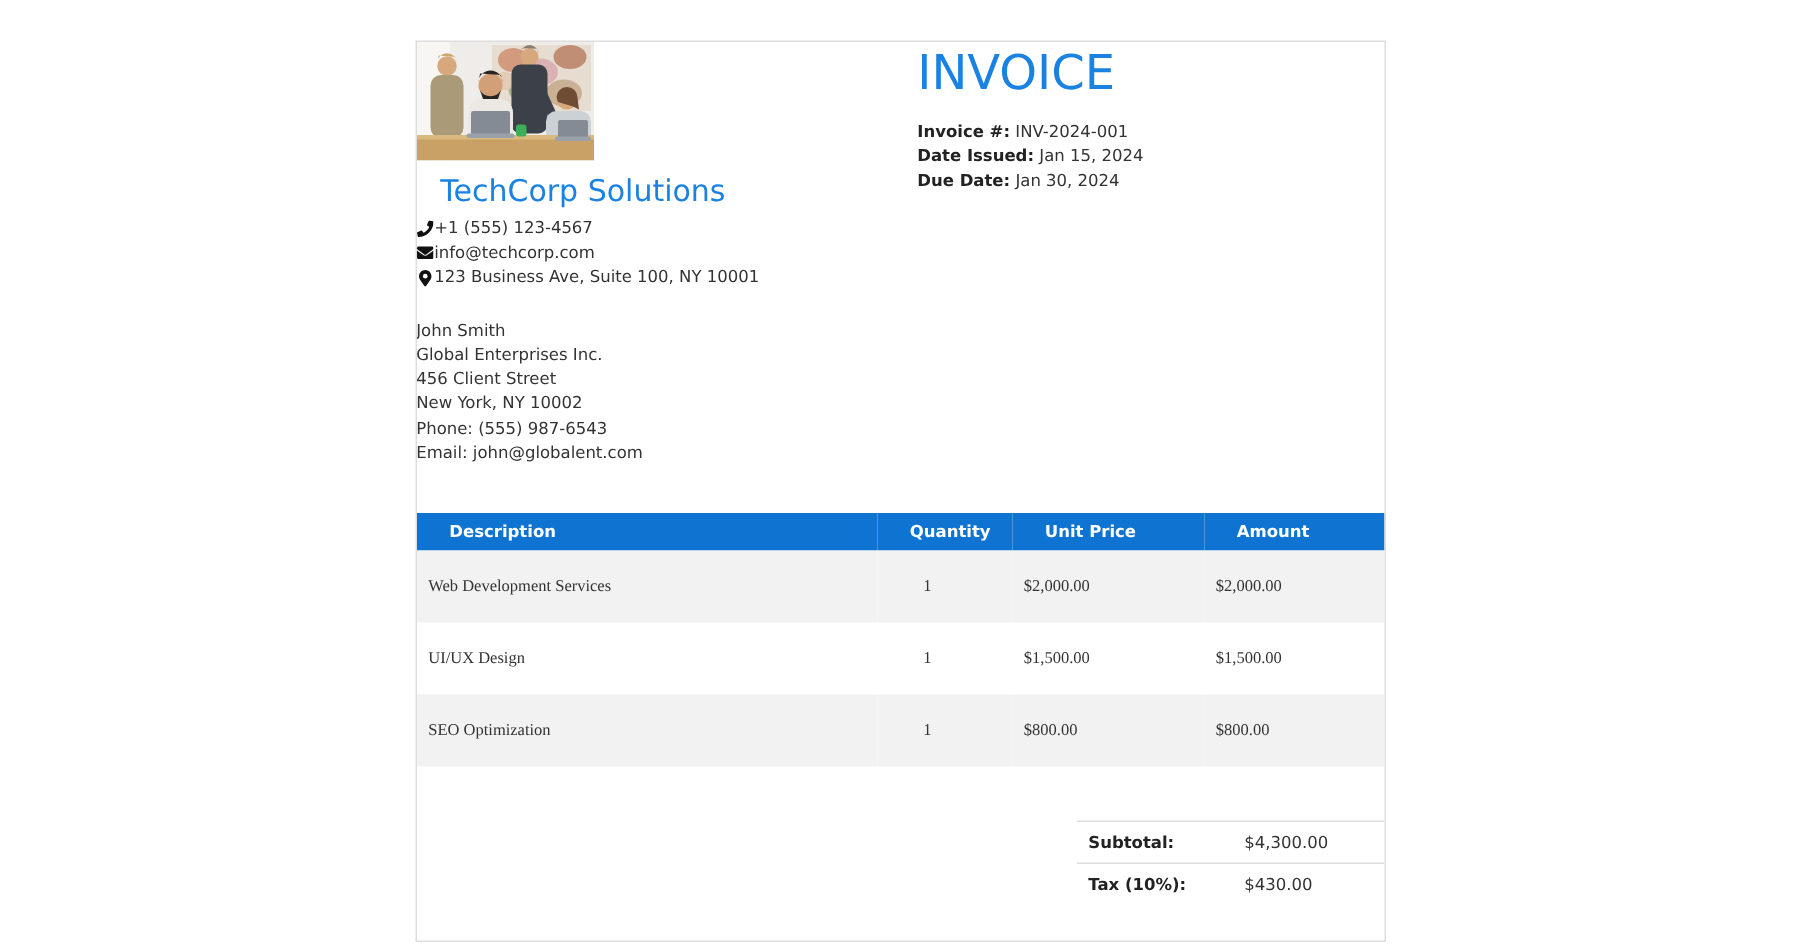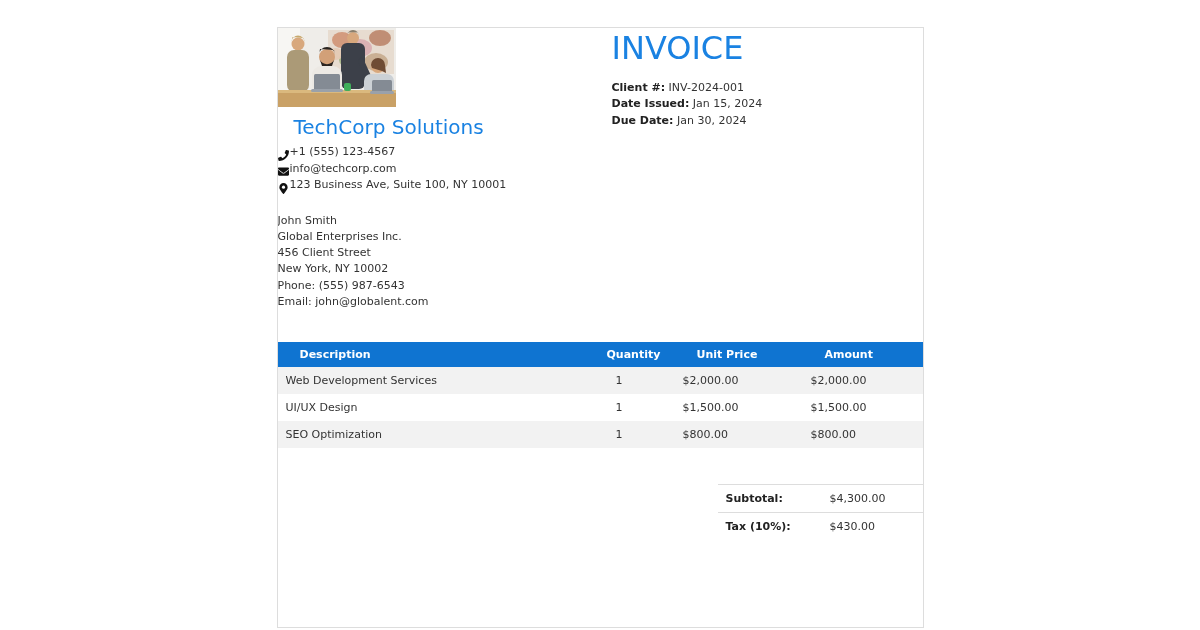--- a/index.html
+++ b/index.html
@@ -15,35 +15,35 @@
   body{font-family:"DejaVu Sans","Liberation Sans",sans-serif;color:var(--text);}
   .invoice-container{
     width:647px;height:601px;margin:27px auto 0;background:#fff;
     border:1px solid var(--border);position:relative;overflow:hidden;
   }
   .header-row{display:flex;align-items:flex-start;}
   .left-col{flex:0 0 334px;}
   .right-col{flex:1;padding-top:2px;}
   .logo-photo{width:118px;height:79px;display:block;}
   .company-name{color:var(--accent);font-size:20px;font-weight:400;margin:9px 16px 5px;line-height:1.15;}
-  .contact-line{font-size:11px;line-height:16.5px;display:flex;align-items:flex-end;}
+  .contact-line{font-size:11px;line-height:16.5px;display:flex;align-items:center;}
   .contact-line .ico{width:11px;height:11px;margin-right:1px;flex:0 0 auto;display:inline-flex;}
   .contact-line .ico svg{width:11px;height:11px;}
   .bill-to{margin-top:19px;}
   .bill-to-heading{color:var(--accent);font-size:12.5px;font-weight:400;margin:0 0 5px;}
   .bill-line{font-size:11px;line-height:16.3px;}
   .invoice-title{color:var(--accent);font-size:32px;font-weight:400;margin:0 0 13px;line-height:1.15;}
   .meta-line{font-size:11px;line-height:16.5px;}
   .meta-line b{color:#222;}
   table.items{width:100%;border-collapse:collapse;table-layout:fixed;margin-top:32px;font-size:11px;}
   table.items th{
     background:var(--table-header-bg);color:var(--table-header-text);
     font-weight:700;text-align:left;padding:6px 22px;font-size:11px;
   }
-  table.items td{padding:7px 8px;color:var(--text);}
+  table.items td{padding:18px 8px;color:var(--text);font-family:Liberation Serif, serif;}
   table.items tr.stripe td{background:var(--row-stripe);}
   table.items td.qty{padding-left:31px;}
   .totals{width:205px;margin:36px 0 0 auto;font-size:11px;}
   .totals-row{display:flex;border-top:1px solid var(--border);padding:7px 0;}
   .totals-label{width:104px;padding-left:8px;font-weight:700;color:#222;}
   .totals-value{padding-left:8px;}
   .totals-row.grand .totals-value{font-weight:700;color:#222;}
 </style>
 </head>
 <body>
@@ -131,21 +131,21 @@
         <div class="bill-line">456 Client Street</div>
         <div class="bill-line">New York, NY 10002</div>
         <div class="bill-line">Phone: (555) 987-6543</div>
         <div class="bill-line">Email: john@globalent.com</div>
       </div>
     </div>
 
     <div class="right-col">
       <h2 class="invoice-title">INVOICE</h2>
       <div class="meta-line">
-        <b>Client #:</b>
+        <b>Invoice #:</b>
         <span>INV-2024-001</span>
       </div>
       <div class="meta-line">
         <b>Date Issued:</b>
         <span>Jan 15, 2024</span>
       </div>
       <div class="meta-line">
         <b>Due Date:</b>
         <span>Jan 30, 2024</span>
       </div>

